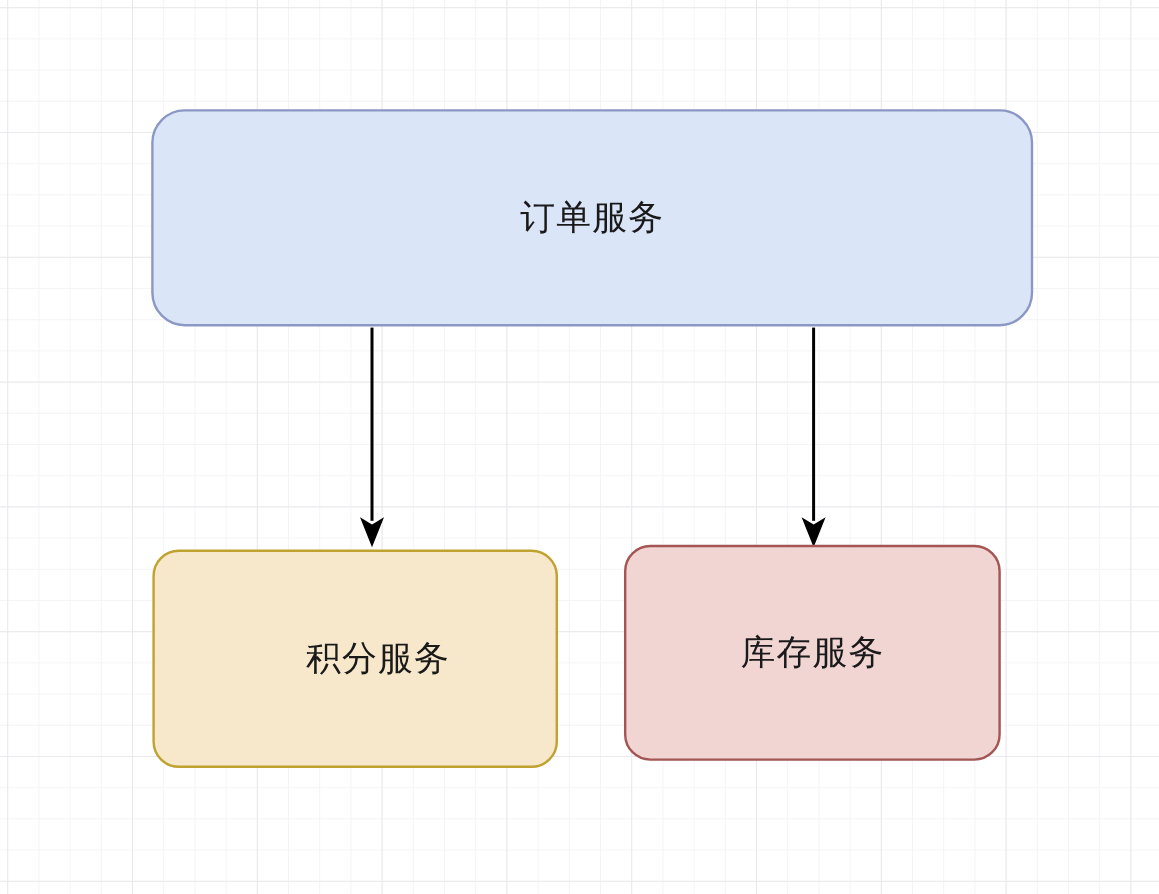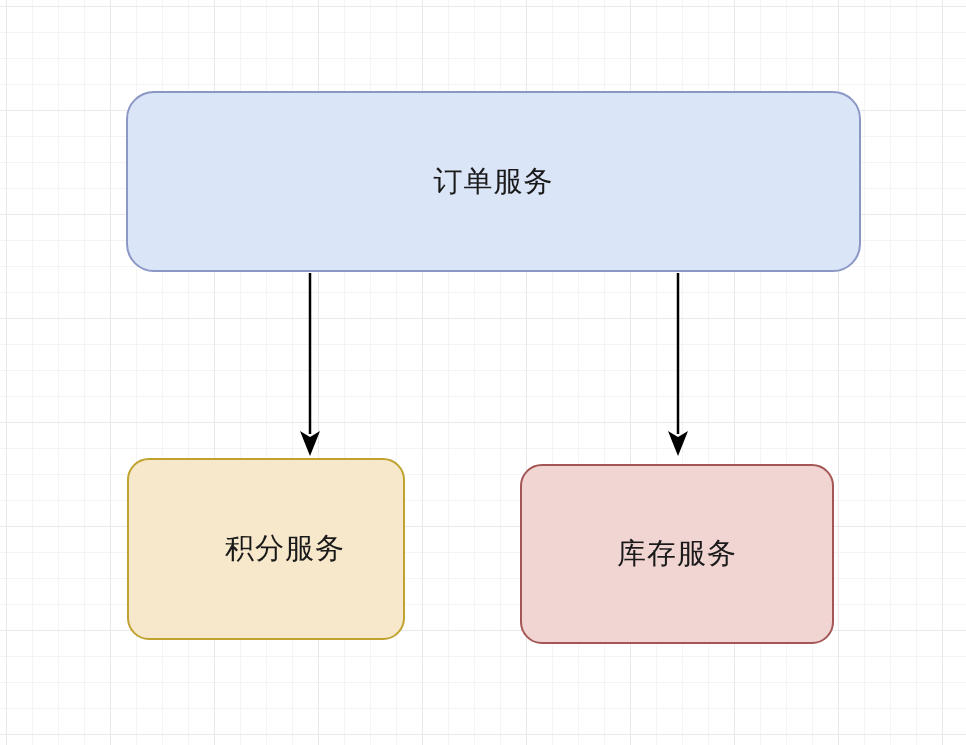--- a/index.html
+++ b/index.html
@@ -36,28 +36,28 @@
   .node-order {
     left: 126px;
     top: 91px;
     width: 735px;
     height: 181px;
     border-radius: 28px;
   }
   .node-points {
     left: 127px;
     top: 458px;
-    width: 278px;
+    width: 338px;
     height: 182px;
     border-radius: 22px;
     padding-left: 38px;
   }
   .node-inventory {
     left: 520px;
-    top: 464px;
+    top: 454px;
     width: 314px;
     height: 180px;
     border-radius: 22px;
   }
   svg.edges {
     position: absolute;
     left: 0;
     top: 0;
     width: 966px;
     height: 745px;

